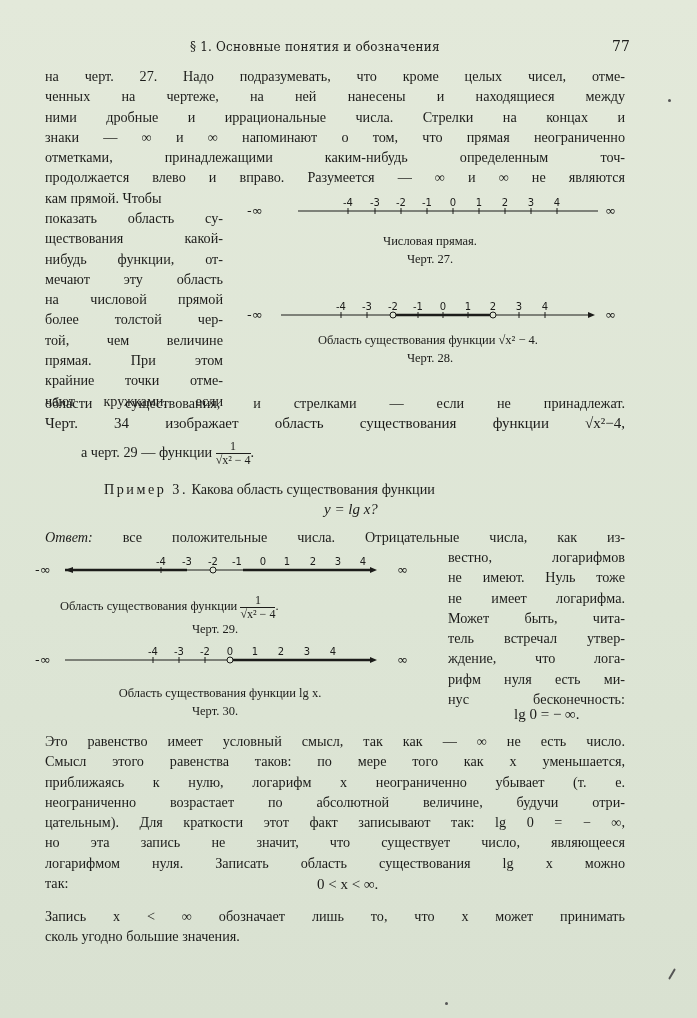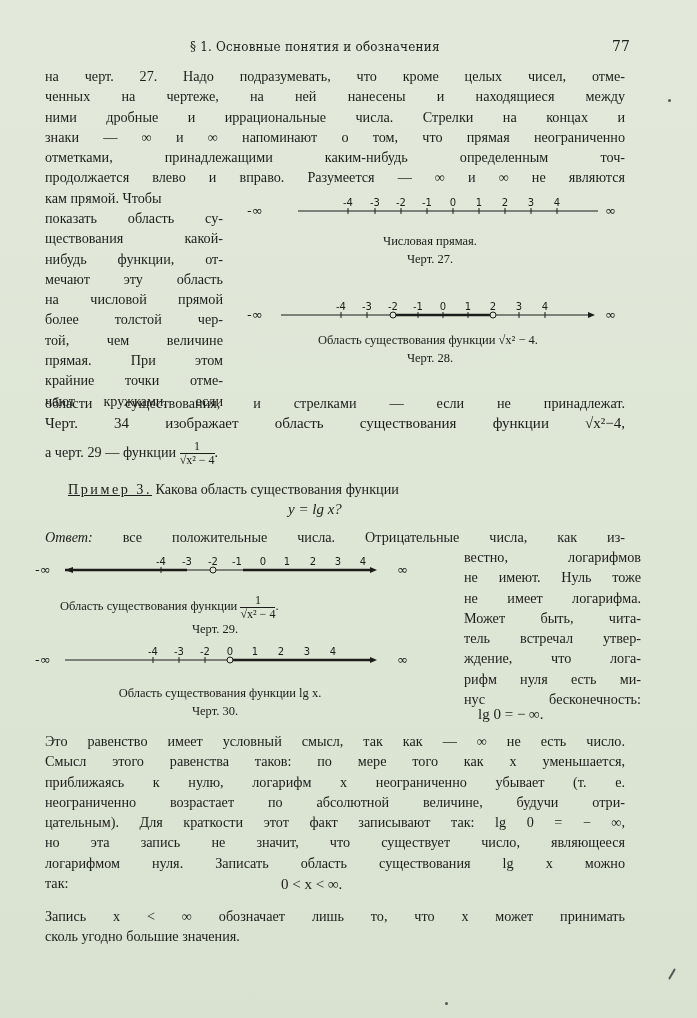--- a/index.html
+++ b/index.html
@@ -11,21 +11,21 @@
   .header .title{position:absolute;left:190px;top:0;letter-spacing:0.2px;}
   .header .pno{position:absolute;left:612px;top:-2px;font-size:14px;}
   .txt{position:absolute;font-size:14.2px;line-height:20.3px;text-align:justify;
        font-family:"Liberation Serif","DejaVu Serif",serif;}
   .line{display:block;text-align:justify;text-align-last:justify;white-space:nowrap;height:20.3px;}
   .line.last{text-align-last:left;}
   .fig{position:absolute;}
   .caption{position:absolute;font-size:12.5px;text-align:center;white-space:nowrap;
            font-family:"Liberation Serif","DejaVu Serif",serif;}
   .numline{position:absolute;}
-  .math{position:absolute;font-size:15px;white-space:nowrap;font-family:"Liberation Serif","DejaVu Serif",serif;}
+  .math{position:absolute;font-size:15px;white-space:nowrap;font-family:"Liberation Serif","DejaVu Serif",serif;margin-left:36px;}
   .frac{display:inline-block;vertical-align:middle;text-align:center;font-size:12px;line-height:13px;}
   .frac .num{display:block;border-bottom:1px solid #1c1c1a;padding:0 2px;}
   .frac .den{display:block;}
   .speck{position:absolute;background:#555;border-radius:50%;}
 </style>
 </head>
 <body>
 
 <div class="page">
 
@@ -126,33 +126,33 @@
   </div>
   <div class="math" style="left:45px;top:440px;font-size:14.2px;">
     <span>а черт. 29 — функции</span>
     <span class="frac">
       <span class="num">1</span>
       <span class="den">√x² − 4</span>
     </span><span>.</span>
   </div>
 
   <div class="math" style="left:68px;top:481px;font-size:14.2px;">
-    <span style="letter-spacing:2.5px;text-decoration:underline;">Пример 3.</span>
+    <span style="letter-spacing:2.5px;">Пример 3.</span>
     <span>Какова область существования функции</span>
   </div>
   <div class="math" style="left:288px;top:501px;font-style:italic;">y = lg x?</div>
 
   <div class="txt" style="left:45px;top:527px;width:580px;">
     <span class="line">
       <i>Ответ:</i>
       <span>все положительные числа. Отрицательные числа, как из-</span>
     </span>
   </div>
 
-  <div class="txt" style="left:448px;top:547px;width:177px;margin-left:16px;">
+  <div class="txt" style="left:448px;top:547px;width:177px;">
     <span class="line">вестно, логарифмов</span>
     <span class="line">не имеют. Нуль тоже</span>
     <span class="line">не имеет логарифма.</span>
     <span class="line">Может быть, чита-</span>
     <span class="line">тель встречал утвер-</span>
     <span class="line">ждение, что лога-</span>
     <span class="line">рифм нуля есть ми-</span>
     <span class="line">нус бесконечность:</span>
   </div>
   <div class="math" style="left:478px;top:706px;">lg 0 = − ∞.</div>

